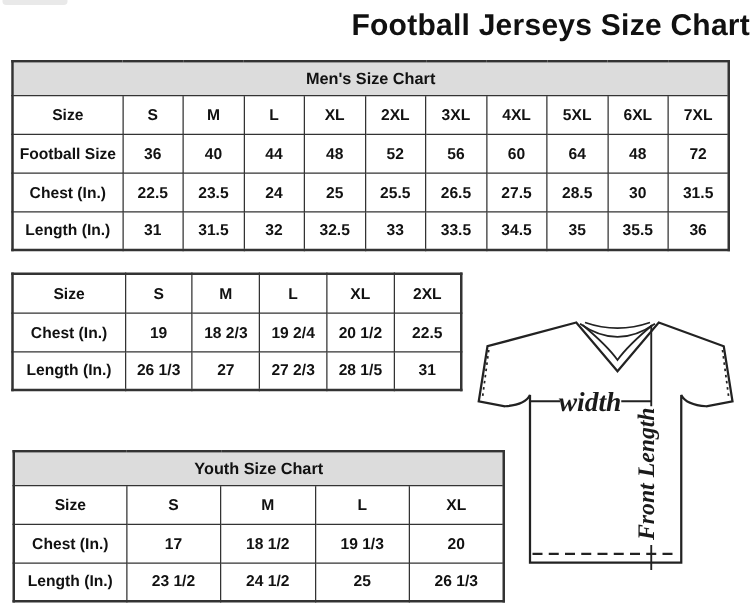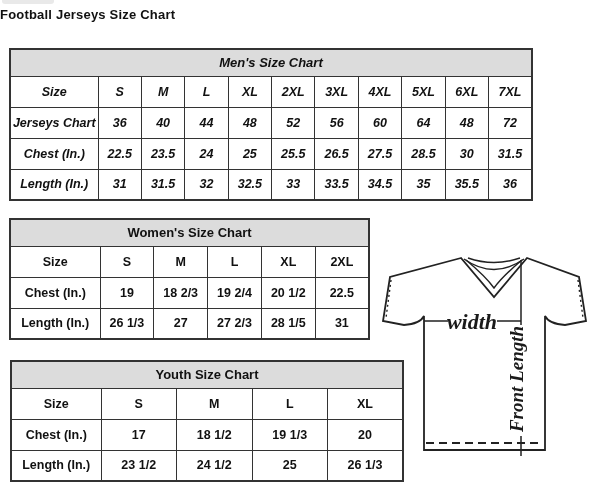--- a/index.html
+++ b/index.html
@@ -1,37 +1,37 @@
 <!DOCTYPE html>
 <html><head>
 <meta charset="utf-8">
 <style>
   * { margin:0; padding:0; box-sizing:border-box; }
   html,body { width:600px; height:490px; background:#ffffff; overflow:hidden;
               font-family:"Liberation Sans", sans-serif; }
   .canvas { position:relative; width:600px; height:490px; background:#fff; }
 
-  .page-title { position:absolute; top:7px; left:0; width:600px; text-align:left;
-                font-size:13px; font-weight:bold; color:#111; letter-spacing:0.2px; }
+  .page-title { position:absolute; top:7px; left:0; width:600px; text-align:right;
+                font-size:24px; font-weight:bold; color:#111; letter-spacing:0.2px; }
 
   .artifact { position:absolute; left:2px; top:0; width:52px; height:4px;
               background:#e9e9e9; border-radius:0 0 3px 3px; }
 
   table.size-table { position:absolute; border-collapse:collapse; table-layout:fixed;
                      border:2px solid #333; color:#111; font-weight:bold;
                      font-size:12.5px; }
   table.size-table td { border:1px solid #333; text-align:center; vertical-align:middle;
                         padding:0; overflow:hidden; white-space:nowrap; }
   tr.hdr { height:27px; }
   tr.hdr td { background:#dcdcdc; font-size:13px; }
   tr.r { height:31px; }
   col.lbl-m { width:88px; }
   col.lbl { width:90px; }
 
-  #mens-table   { left:9px;  top:48px;  width:524px;font-style:italic; }
+  #mens-table   { left:9px;  top:48px;  width:575px; }
   #womens-table { left:9px;  top:218px; width:361px; }
   #youth-table  { left:10px; top:360px; width:394px; }
 
   svg.jersey { position:absolute; left:0; top:0; width:600px; height:490px; }
   .ln { stroke:#222; fill:none; }
   text.measure { font-family:"Liberation Serif", serif; font-style:italic;
                  font-weight:bold; fill:#1a1a1a; }
 </style>
 </head>
 <body>
@@ -58,21 +58,21 @@
         <td>L</td>
         <td>XL</td>
         <td>2XL</td>
         <td>3XL</td>
         <td>4XL</td>
         <td>5XL</td>
         <td>6XL</td>
         <td>7XL</td>
       </tr>
       <tr class="r">
-        <td>Jerseys Chart</td>
+        <td>Football Size</td>
         <td>36</td>
         <td>40</td>
         <td>44</td>
         <td>48</td>
         <td>52</td>
         <td>56</td>
         <td>60</td>
         <td>64</td>
         <td>48</td>
         <td>72</td>
@@ -105,23 +105,20 @@
       </tr>
     </tbody>
   </table>
 
   <table class="size-table" id="womens-table">
     <colgroup>
         <col class="lbl">
         <col span="5">
       </colgroup>
     <tbody>
-      <tr class="hdr">
-        <td colspan="6">Women's Size Chart</td>
-      </tr>
       <tr class="r">
         <td>Size</td>
         <td>S</td>
         <td>M</td>
         <td>L</td>
         <td>XL</td>
         <td>2XL</td>
       </tr>
       <tr class="r">
         <td>Chest (In.)</td>

